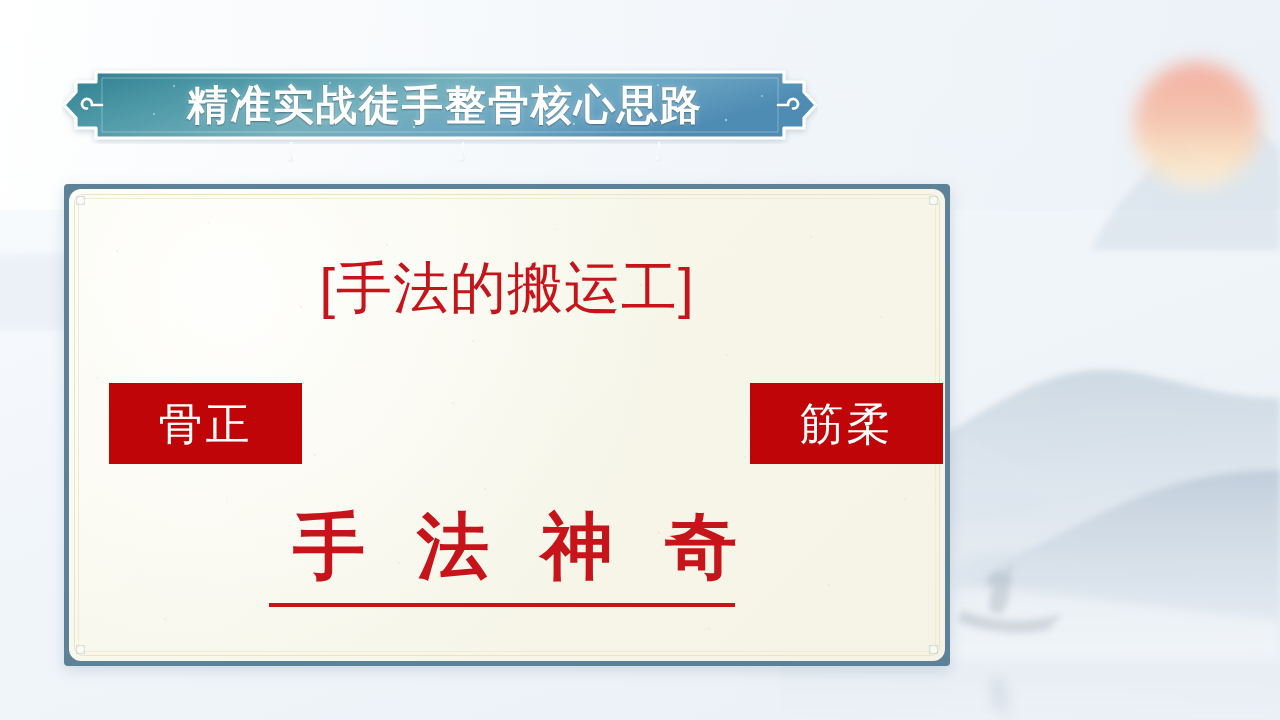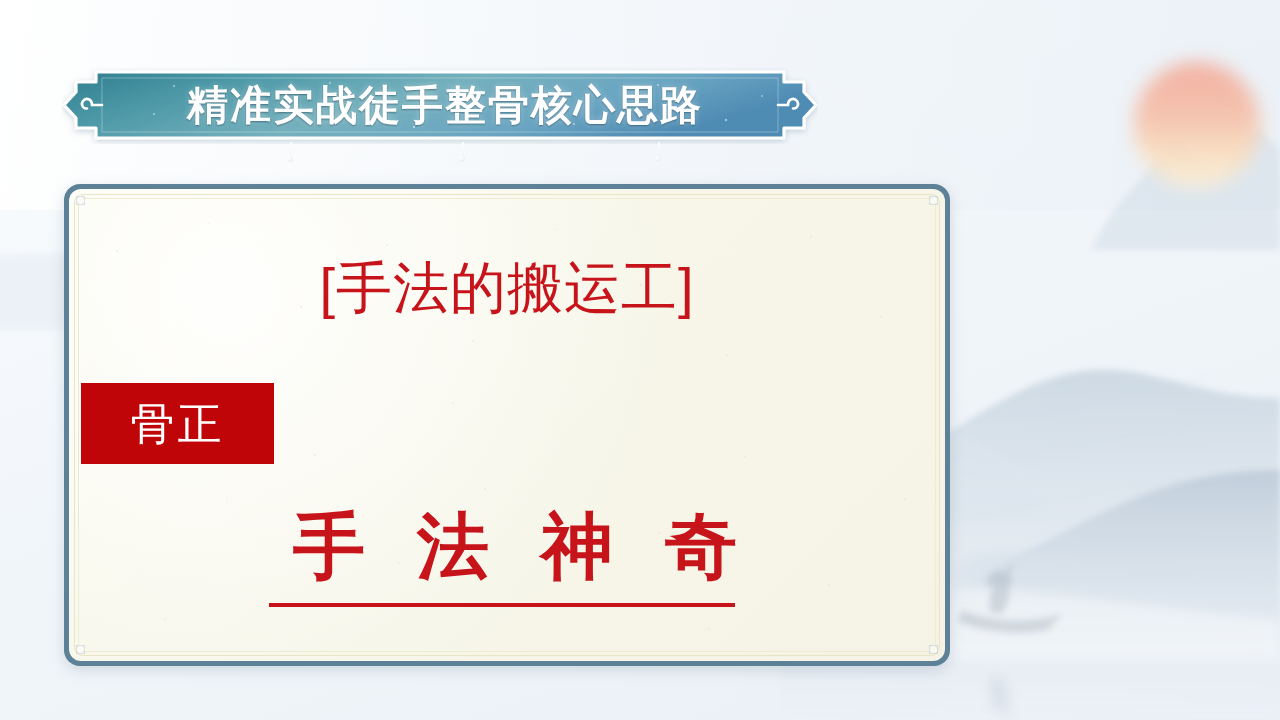--- a/index.html
+++ b/index.html
@@ -85,21 +85,21 @@
     box-shadow: 0 0 3px rgba(255,255,255,.8);
   }
 
   
   .card {
     position: absolute;
     left: 64px;
     top: 184px;
     width: 886px;
     height: 482px;
-    border-radius: 16px;
+    border-radius: 4px;
     background: #5d8196;
     padding: 5px;
     box-sizing: border-box;
     box-shadow: 0 4px 14px rgba(90,120,140,.22);
   }
   .card-inner {
     position: relative;
     width: 100%;
     height: 100%;
     border-radius: 12px;
@@ -160,21 +160,21 @@
     text-align: center;
     font-size: 56px;
     font-weight: 400;
     color: #c7131a;
     letter-spacing: 1px;
     white-space: nowrap;
   }
 
   .tag-row {
     position: absolute;
-    left: 12px;
+    left: 40px;
     top: 194px;
     width: 834px;
     display: flex;
     justify-content: space-between;
   }
   .tag {
     width: 193px;
     height: 81px;
     background: #bf0508;
     display: flex;
@@ -389,20 +389,23 @@
       <div class="stud br"></div>
 
       <div class="card-content">
 
         <div class="headline">[手法的搬运工]</div>
 
         <div class="tag-row">
           <div class="tag">
             <span>骨正</span>
           </div>
+          <div class="tag">
+            <span>筋柔</span>
+          </div>
         </div>
 
         <div class="bigline">手 法  神 奇</div>
         <div class="bigline-underline"></div>
 
       </div>
     </div>
   </div>
 
 </div>

